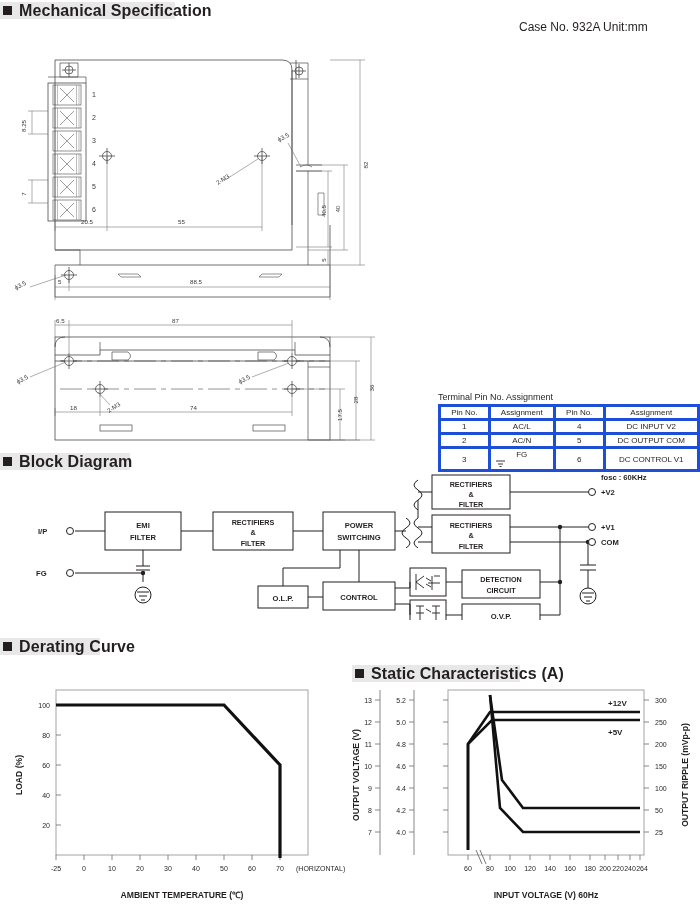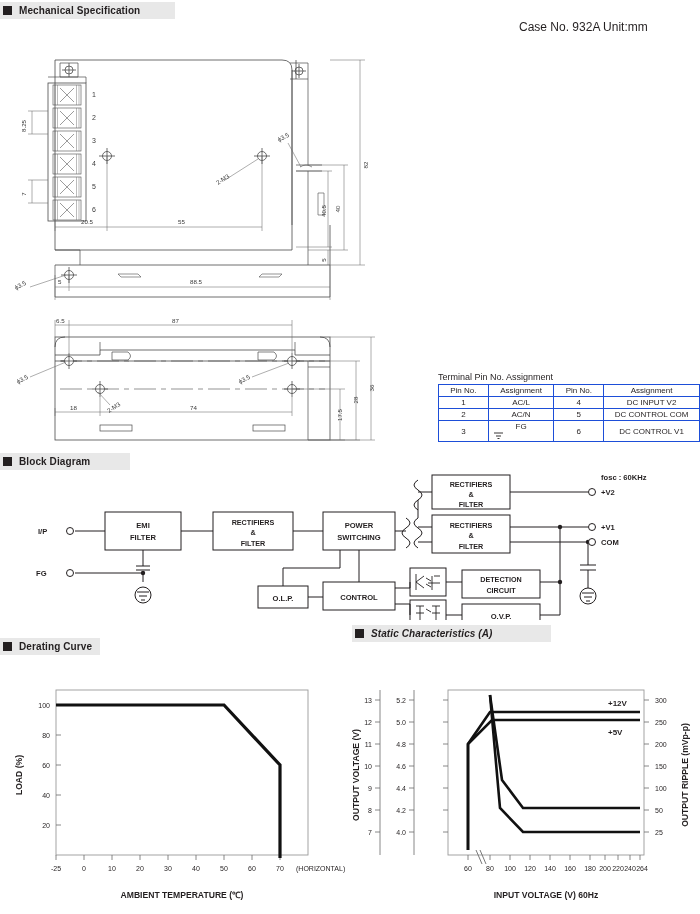--- a/index.html
+++ b/index.html
@@ -4,38 +4,38 @@
 <style>
   html,body{margin:0;padding:0;background:#fff;}
   body{width:700px;height:914px;position:relative;
        font-family:"Liberation Sans","DejaVu Sans",sans-serif;color:#231f20;}
   .page{position:absolute;left:0;top:0;width:700px;height:914px;overflow:hidden;}
 
   
   .sec{position:absolute;height:17px;background:#e8e8e8;display:flex;align-items:center;
        padding:0 10px 0 3px;box-sizing:border-box;}
   .sec .sq{width:9px;height:9px;background:#231f20;margin-right:7px;flex:none;}
-  .sec .txt{font-size:10px;font-weight:bold;letter-spacing:.1px;white-space:nowrap;}
+  .sec .txt{font-size:16px;font-weight:bold;letter-spacing:.1px;white-space:nowrap;}
 
   .caseno{position:absolute;font-size:12px;white-space:nowrap;}
 
   svg{display:block;}
   .dimtxt{font-family:"Liberation Sans",sans-serif;font-size:6.2px;fill:#3a3a3a;}
   .dimtxt7{font-family:"Liberation Sans",sans-serif;font-size:7px;fill:#3a3a3a;}
   .blk{font-family:"Liberation Sans",sans-serif;font-size:7.6px;font-weight:bold;fill:#231f20;}
   .blksm{font-family:"Liberation Sans",sans-serif;font-size:7.2px;font-weight:bold;fill:#231f20;}
   .axlbl{font-family:"Liberation Sans",sans-serif;font-size:7px;fill:#231f20;}
   .axttl{font-family:"Liberation Sans",sans-serif;font-size:8.6px;font-weight:bold;fill:#231f20;}
   .curvelbl{font-family:"Liberation Sans",sans-serif;font-size:8px;font-weight:bold;fill:#231f20;}
 
   
   .pintbl-wrap{position:absolute;}
-  .pintbl-title{font-size:9px;margin-bottom:2px;white-space:nowrap;}
+  .pintbl-title{font-size:9px;margin-bottom:2px;white-space:nowrap;margin-top:20px;}
   table.pintbl{border-collapse:collapse;font-size:8px;}
-  table.pintbl td,table.pintbl th{border:1px solid #1d4ed8;text-align:center;
+  table.pintbl td,table.pintbl th{border:3px solid #1d4ed8;text-align:center;
         padding:1px 4px;font-weight:normal;white-space:nowrap;}
   table.pintbl th{font-size:8px;}
   .c-pin{width:42px;} .c-asg1{width:58px;} .c-asg2{width:88px;}
 </style>
 </head>
 <body>
 
 <div class="page">
 
   <div class="sec" style="left:0;top:2px;width:175px;">
@@ -239,21 +239,21 @@
         <tr>
           <td>1</td>
           <td>AC/L</td>
           <td>4</td>
           <td>DC INPUT V2</td>
         </tr>
         <tr>
           <td>2</td>
           <td>AC/N</td>
           <td>5</td>
-          <td>DC CONTROL COM</td>
+          <td>DC OUTPUT COM</td>
         </tr>
         <tr>
           <td>3</td>
           <td>
             <span>FG</span>
             <svg width="11" height="9" style="vertical-align:-1px">
               <g stroke="#231f20" stroke-width="0.9" fill="none">
                 <path d="M1 2 L10 2 M3 5 L8 5 M4.5 7.5 L6.5 7.5"></path>
               </g>
             </svg>
@@ -434,21 +434,21 @@
     <text class="axlbl" x="196" y="211" text-anchor="middle">40</text>
     <text class="axlbl" x="224" y="211" text-anchor="middle">50</text>
     <text class="axlbl" x="252" y="211" text-anchor="middle">60</text>
     <text class="axlbl" x="280" y="211" text-anchor="middle">70</text>
     <text class="axlbl" x="296" y="211">(HORIZONTAL)</text>
 
     <text class="axttl" x="22" y="115" transform="rotate(-90 22 115)" text-anchor="middle">LOAD (%)</text>
     <text class="axttl" x="182" y="238" text-anchor="middle">AMBIENT TEMPERATURE (℃)</text>
   </svg>
 
-  <div class="sec" style="left:352px;top:625px;width:199px;font-style:italic;">
+  <div class="sec" style="left:352px;top:665px;width:168px;">
     <span class="sq"></span>
     <span class="txt">Static Characteristics (A)</span>
   </div>
 
   <svg width="350" height="250" style="position:absolute;left:350;left:350px;top:660px;">
 
     <g stroke="#9a9a9a" stroke-width="0.9" fill="none">
       <rect x="98" y="30" width="196" height="165"></rect>
     </g>
 

